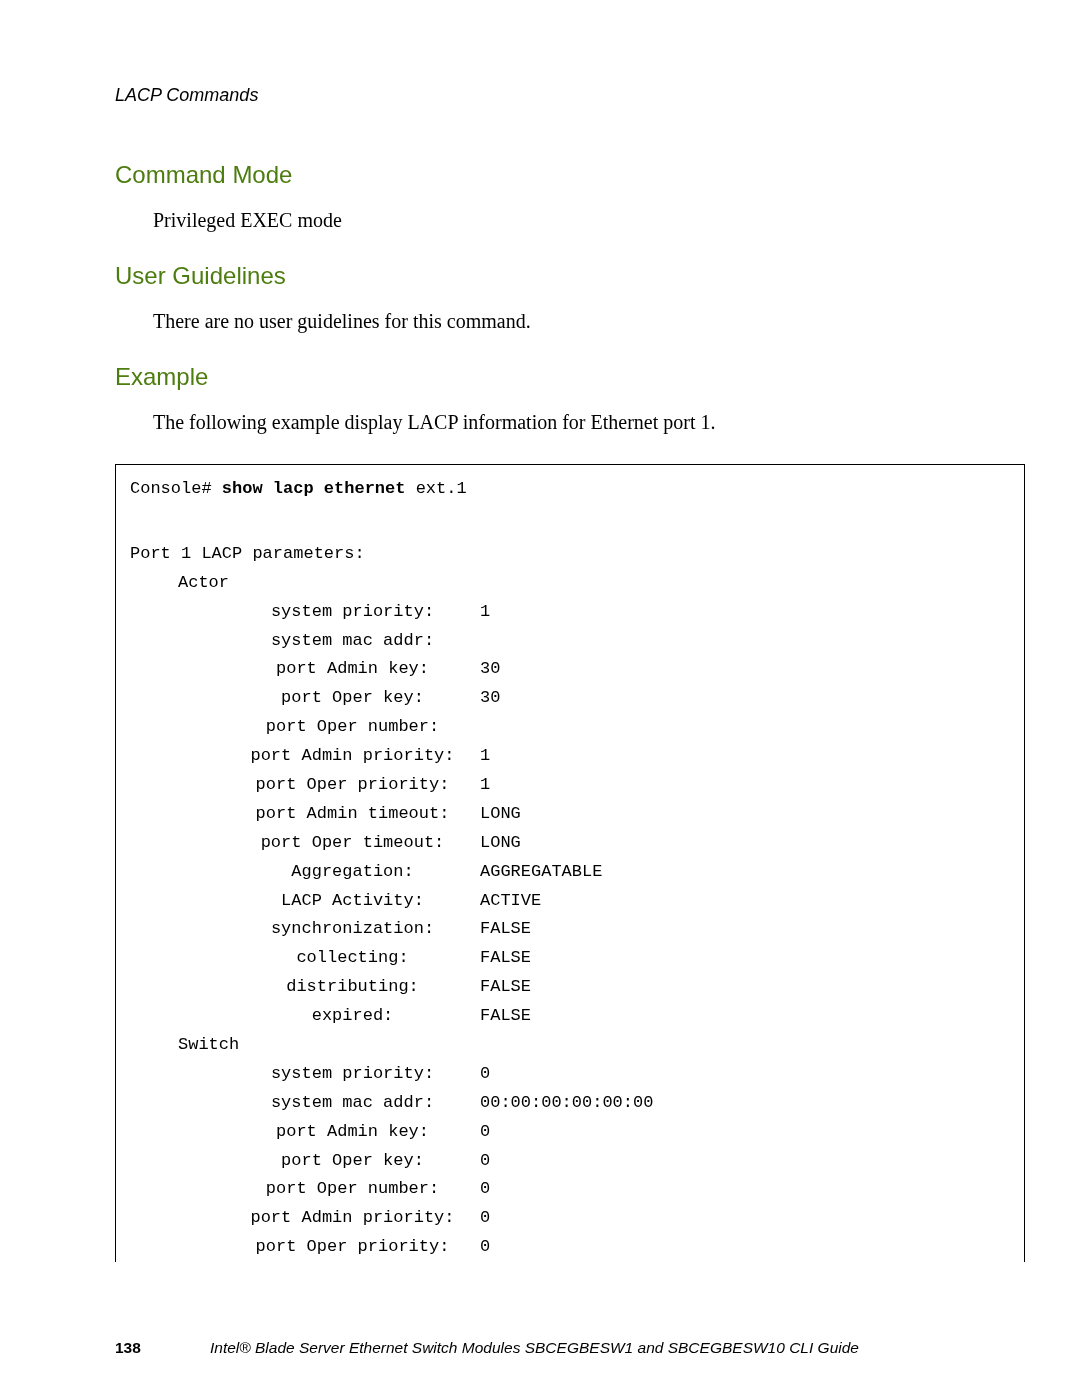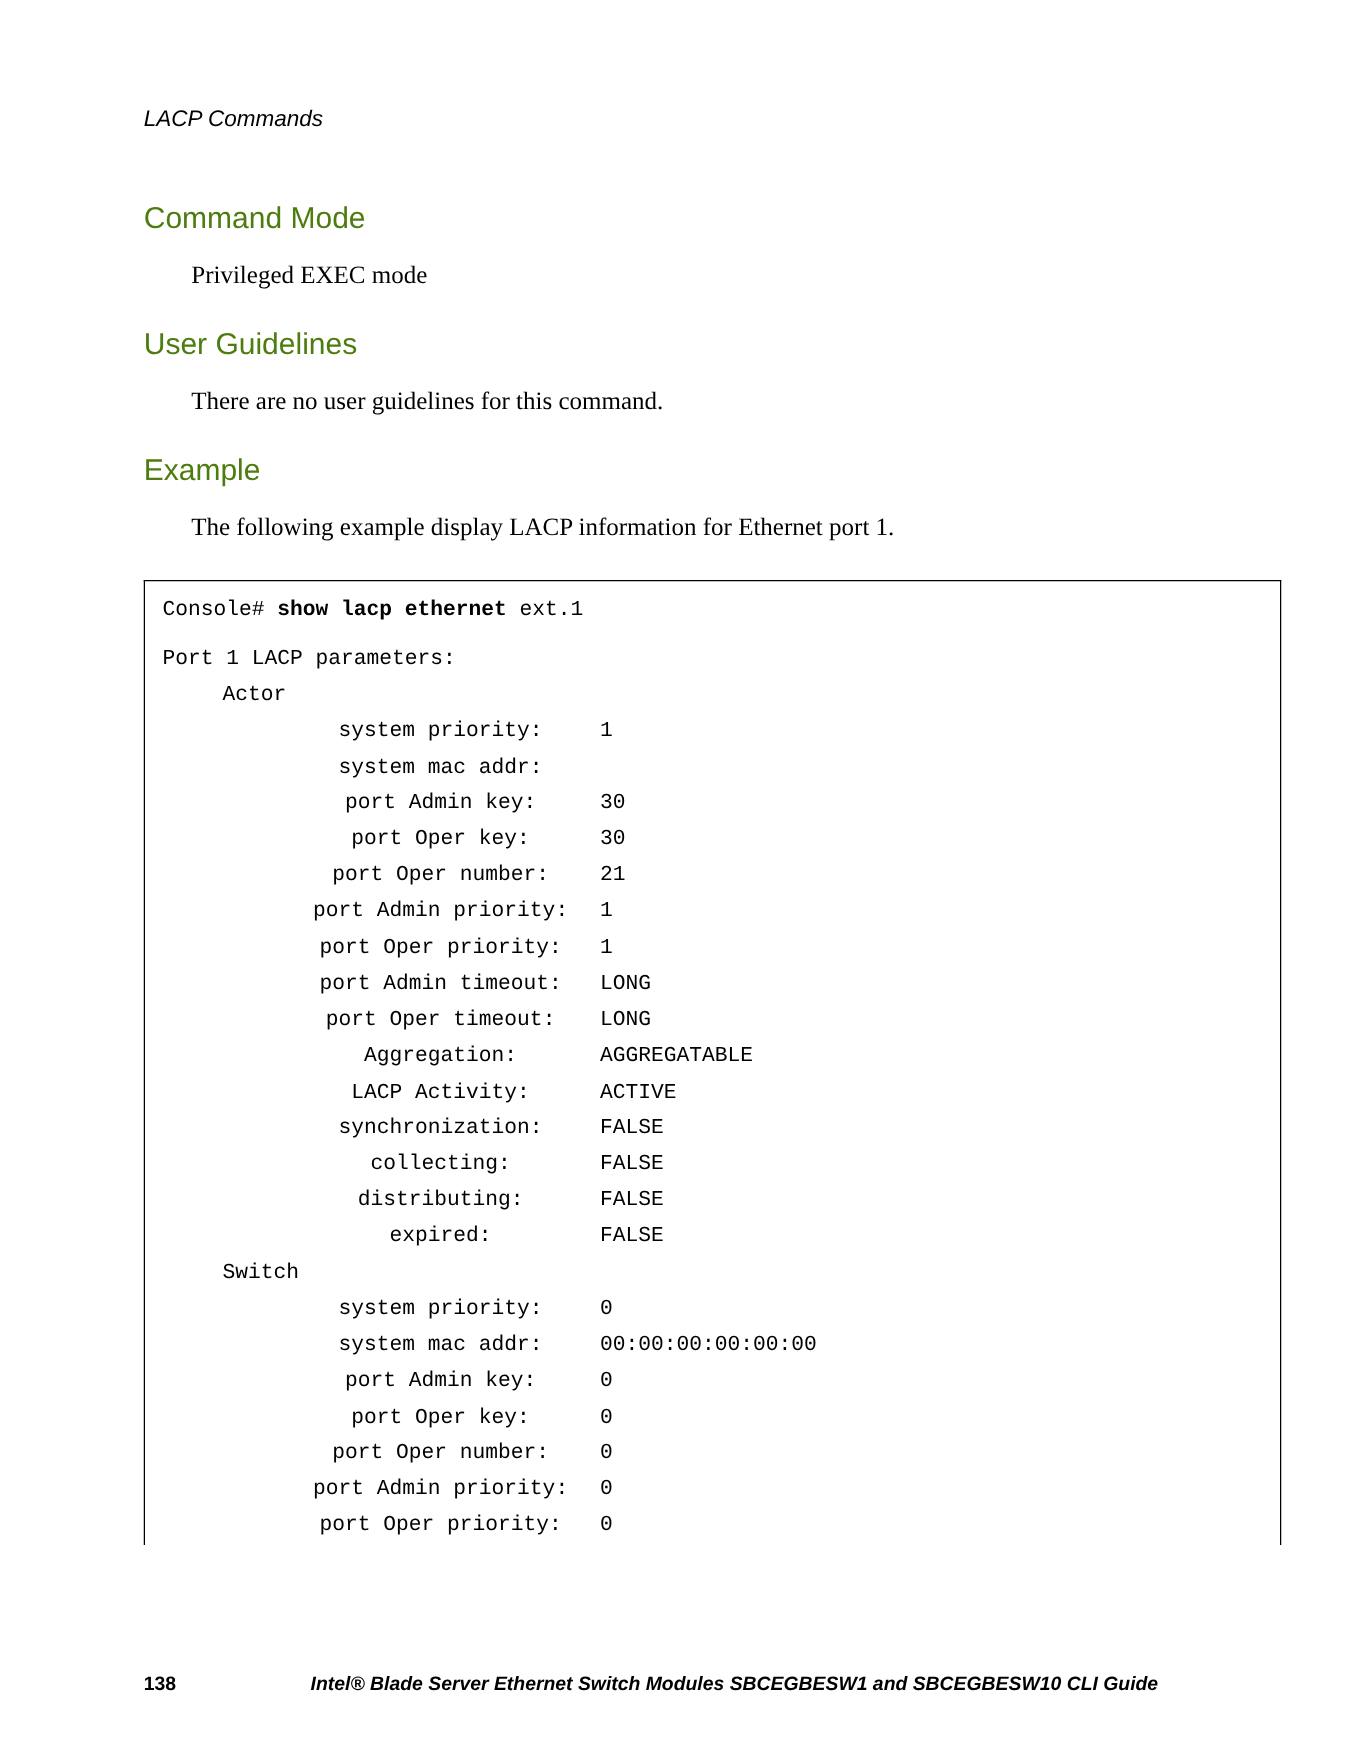--- a/index.html
+++ b/index.html
@@ -43,21 +43,21 @@
     border: 1px solid #000;
     border-bottom: none;
     margin-top: 10px;
     padding: 10px 14px 0 14px;
     font-family: "Courier New", Courier, monospace;
     font-size: 17px;
     line-height: 1.7;
     white-space: nowrap;
     overflow: hidden;
   }
-  .code-box .prompt-line { margin-bottom: 10px; }
+  .code-box .prompt-line { margin-bottom: 36px; }
   .code-box .bold { font-weight: bold; }
   .code-box .kv-row {
     display: flex;
   }
   .code-box .kv-label {
     width: 350px;
     padding-left: 95px;
     box-sizing: border-box;
     text-align: center;
   }
@@ -73,22 +73,22 @@
     font-family: Arial, Helvetica, sans-serif;
     font-style: italic;
     font-size: 15.5px;
   }
   .footer .pnum {
     font-weight: bold;
     font-style: normal;
     width: 95px;
   }
   .footer .ftext {
-    font-weight: bold;
-    text-align: center;
+    font-weight: normal;
+    text-align: left;
     flex: 1;
   }
 </style>
 </head>
 <body>
 
 <div class="page">
 
   <div class="running-head">LACP Commands</div>
 
@@ -120,21 +120,20 @@
         <div class="kv-row">
           <span class="kv-label">port Admin key:</span>
           <span class="kv-val">30</span>
         </div>
         <div class="kv-row">
           <span class="kv-label">port Oper key:</span>
           <span class="kv-val">30</span>
         </div>
         <div class="kv-row">
           <span class="kv-label">port Oper number:</span>
-          <span class="kv-val">21</span>
         </div>
         <div class="kv-row">
           <span class="kv-label">port Admin priority:</span>
           <span class="kv-val">1</span>
         </div>
         <div class="kv-row">
           <span class="kv-label">port Oper priority:</span>
           <span class="kv-val">1</span>
         </div>
         <div class="kv-row">

